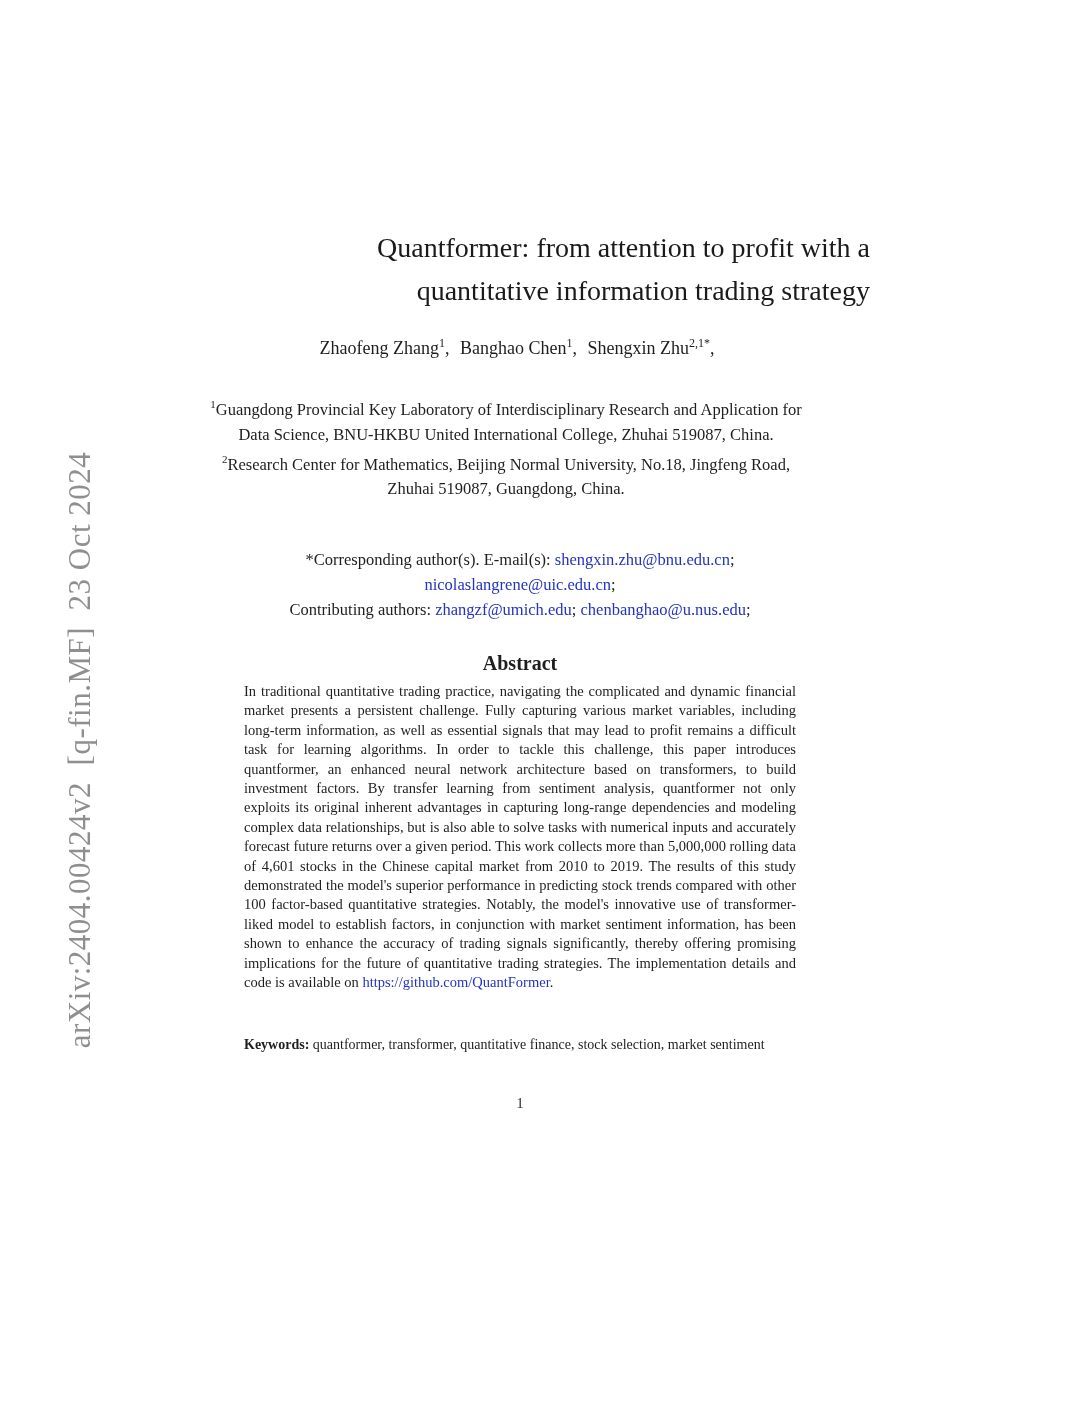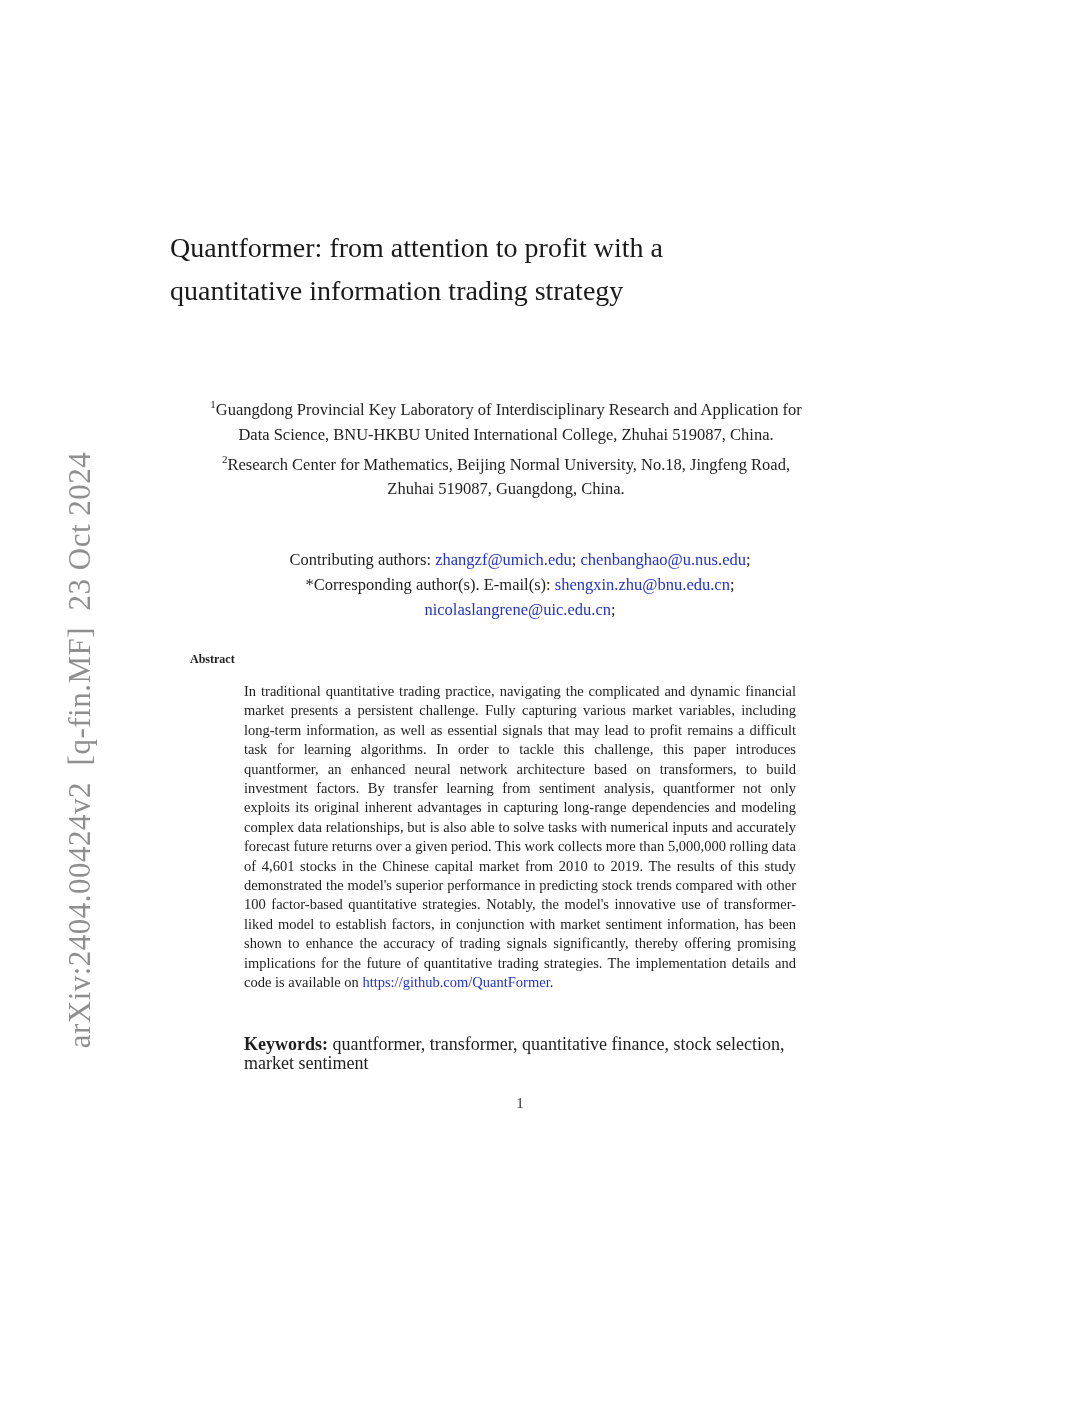--- a/index.html
+++ b/index.html
@@ -27,21 +27,21 @@
     white-space: pre;
     font-size: 31px;
     color: #8f8f8f;
     letter-spacing: 0.5px;
   }
 
   .title {
     top: 226px;
     left: 170px;
     width: 700px;
-    text-align: left;
+    text-align: right;
     font-size: 28px;
     line-height: 43px;
     color: #1a1a1a;
   }
 
   .authors {
     top: 331px;
     left: 200px;
     width: 640px;
     text-align: center;
@@ -76,41 +76,41 @@
   a.link {
     color: #2333c0;
     text-decoration: none;
     cursor: pointer;
   }
 
   .abstract-head {
     top: 652px;
     left: 190px;
     width: 660px;
-    text-align: left;
+    text-align: center;
     font-weight: bold;
-    font-size: 12px;
+    font-size: 20px;
   }
 
   .abstract-body {
     top: 682px;
     left: 244px;
     width: 552px;
     text-align: justify;
     font-size: 14.5px;
     line-height: 19.4px;
   }
   .abstract-body .url { }
 
   .keywords {
     top: 1035px;
     left: 244px;
     width: 552px;
     text-align: left;
-    font-size: 18px;
+    font-size: 14px;
     line-height: 19px;
   }
   .keywords .label { font-weight: bold; }
   .keywords .kw-text { white-space: pre-wrap; }
 
   .pagenum {
     top: 1095px;
     left: 190px;
     width: 660px;
     text-align: center;
@@ -122,34 +122,37 @@
 <body>
 
 <div class="stamp">arXiv:2404.00424v2  [q-fin.MF]  23 Oct 2024</div>
 
 <div class="block title">
   <span>Quantformer: from attention to profit with a</span><br>
   <span>quantitative information trading strategy</span>
 </div>
 
 <div class="block authors">
+  <div>
+    <span>Zhaofeng Zhang</span><sup>1</sup><span class="sep">, </span><span>Banghao Chen</span><sup>1</sup><span class="sep">, </span><span>Shengxin Zhu</span><sup>2,1*</sup><span class="sep">,</span>
+  </div>
 </div>
 
 <div class="block affils">
   <p><sup>1</sup><span>Guangdong Provincial Key Laboratory of Interdisciplinary Research and Application for Data Science, BNU-HKBU United International College, Zhuhai 519087, China.</span></p>
   <p><sup>2</sup><span>Research Center for Mathematics, Beijing Normal University, No.18, Jingfeng Road, Zhuhai 519087, Guangdong, China.</span></p>
 </div>
 
 <div class="block corresp">
   <p>
-    <span>Contributing authors: </span><a class="link">zhangzf@umich.edu</a><span class="sep">; </span><a class="link">chenbanghao@u.nus.edu</a><span class="sep">;</span>
+    <span>*Corresponding author(s). E-mail(s): </span><a class="link">shengxin.zhu@bnu.edu.cn</a><span class="sep">;</span><br>
+    <a class="link">nicolaslangrene@uic.edu.cn</a><span class="sep">;</span>
   </p>
   <p>
-    <span>*Corresponding author(s). E-mail(s): </span><a class="link">shengxin.zhu@bnu.edu.cn</a><span class="sep">;</span><br>
-    <a class="link">nicolaslangrene@uic.edu.cn</a><span class="sep">;</span>
+    <span>Contributing authors: </span><a class="link">zhangzf@umich.edu</a><span class="sep">; </span><a class="link">chenbanghao@u.nus.edu</a><span class="sep">;</span>
   </p>
 </div>
 
 <div class="block abstract-head">Abstract</div>
 
 <div class="block abstract-body">
   <span>In traditional quantitative trading practice, navigating the complicated and dynamic financial market presents a persistent challenge. Fully capturing various market variables, including long-term information, as well as essential signals that may lead to profit remains a difficult task for learning algorithms. In order to tackle this challenge, this paper introduces quantformer, an enhanced neural network architecture based on transformers, to build investment factors. By transfer learning from sentiment analysis, quantformer not only exploits its original inherent advantages in capturing long-range dependencies and modeling complex data relationships, but is also able to solve tasks with numerical inputs and accurately forecast future returns over a given period. This work collects more than 5,000,000 rolling data of 4,601 stocks in the Chinese capital market from 2010 to 2019. The results of this study demonstrated the model's superior performance in predicting stock trends compared with other 100 factor-based quantitative strategies. Notably, the model's innovative use of transformer-liked model to establish factors, in conjunction with market sentiment information, has been shown to enhance the accuracy of trading signals significantly, thereby offering promising implications for the future of quantitative trading strategies. The implementation details and code is available on </span><a class="link url">https://github.com/QuantFormer</a><span>.</span>
 </div>
 
 <div class="block keywords">

